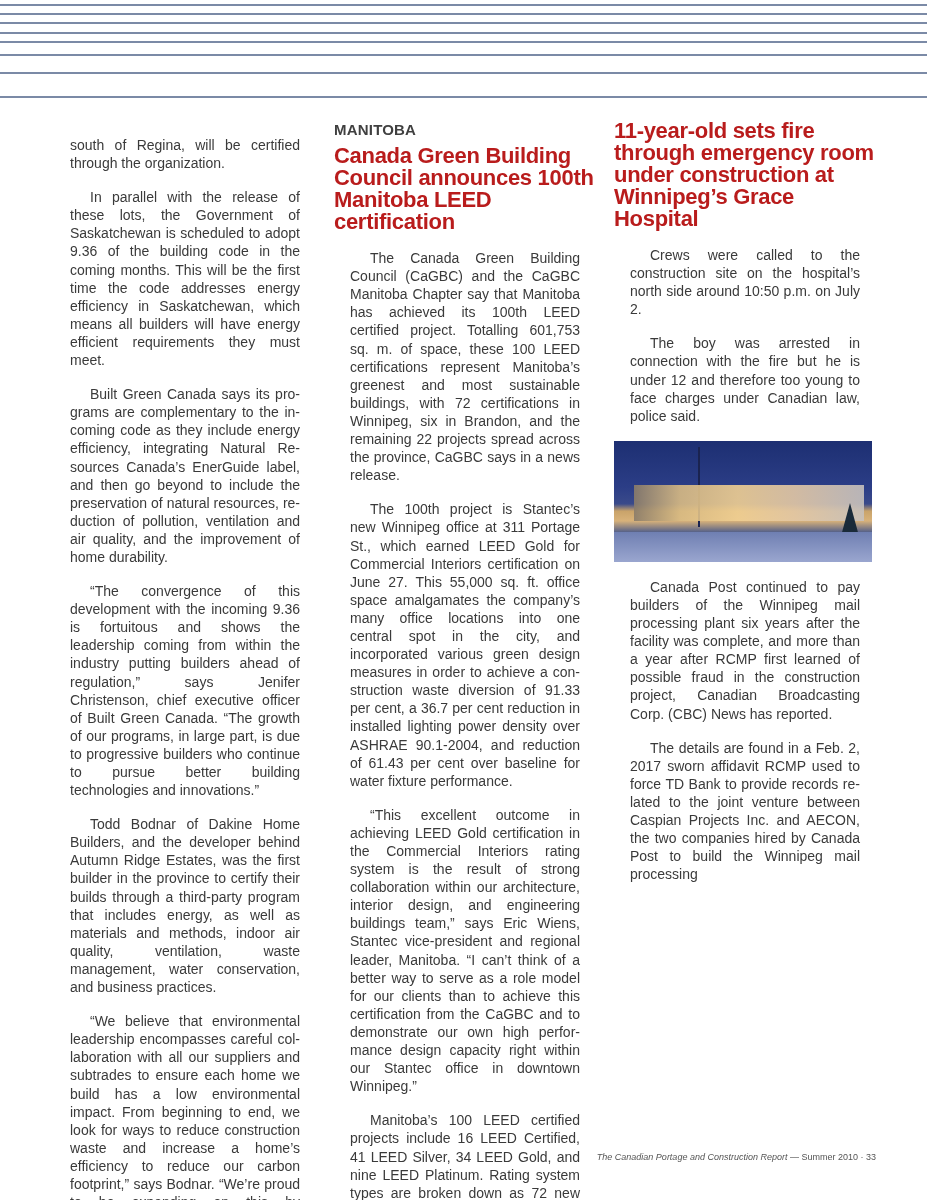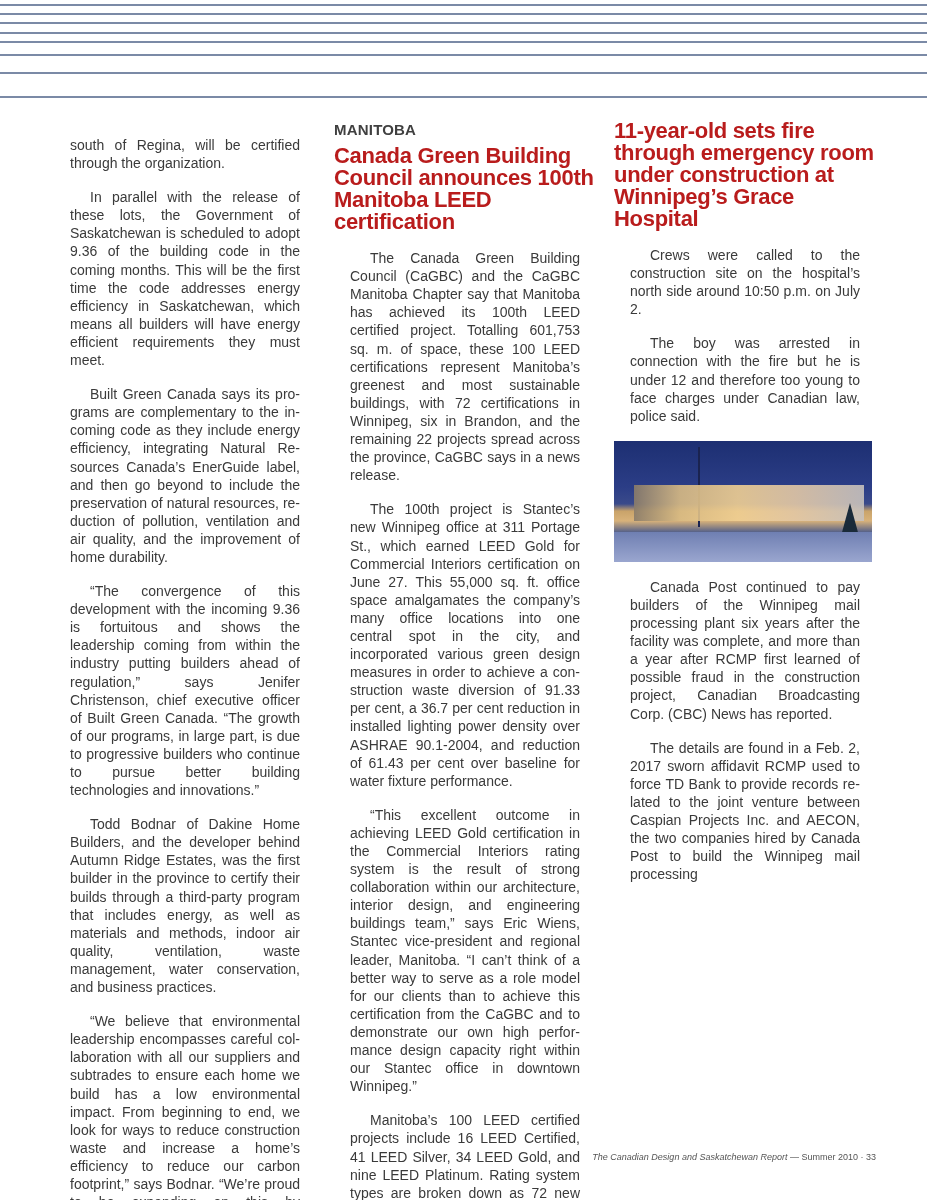--- a/index.html
+++ b/index.html
@@ -74,14 +74,14 @@
     <div class="pole"></div>
     <div class="bldg"></div>
     <div class="tree"></div>
     <div class="snow"></div>
   </div>
   <p class="indent">Canada Post continued to pay builders of the Winnipeg mail process­ing plant six years after the facility was complete, and more than a year after RCMP first learned of possible fraud in the construction project, Canadian Broadcasting Corp. (CBC) News has reported.</p>
   <p class="indent">The details are found in a Feb. 2, 2017 sworn affidavit RCMP used to force TD Bank to provide records re­lated to the joint venture between Caspian Projects Inc. and AECON, the two companies hired by Canada Post to build the Winnipeg mail processing</p>
 </div>
 
 <div class="footer">
-  <span class="pub">The Canadian Design and Saskatchewan Report</span><span> — Summer 2010 · 33</span>
+  <span class="pub">The Canadian Portage and Construction Report</span><span> — Summer 2010 · 33</span>
 </div>
 
 </body></html>

